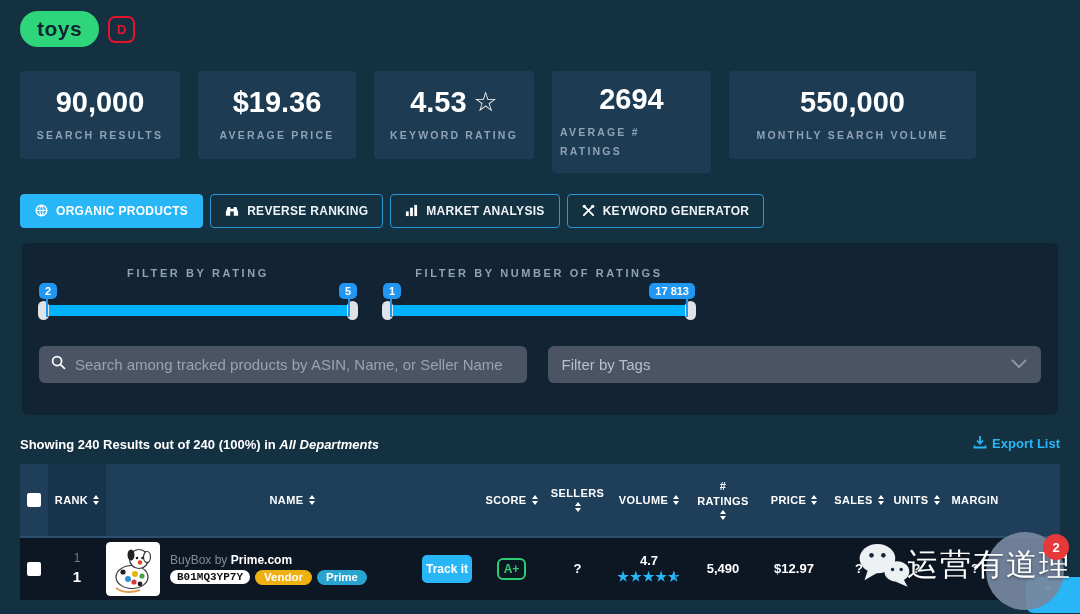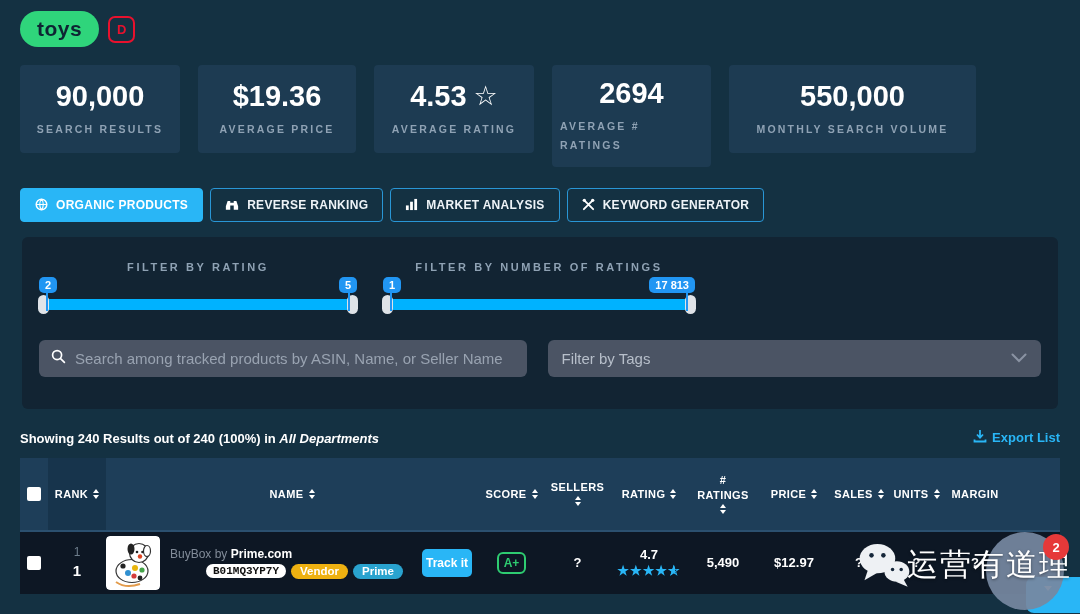--- a/index.html
+++ b/index.html
@@ -16,21 +16,21 @@
   .logo-pill {
     background:#2fd57b; color:#0e2433; font-weight:bold; font-size:21px;
     border-radius:19px; padding:6px 17px; letter-spacing:0.5px;
   }
   .logo-badge {
     margin-left:9px; width:27px; height:27px; border:2.5px solid #e8112d; border-radius:7px;
     color:#e8112d; font-weight:bold; font-size:13px; display:flex; align-items:center; justify-content:center;
   }
 
   
-  .stats { display:flex; gap:18px; margin:17px 0 0 20px; align-items:flex-start; }
+  .stats { display:flex; gap:18px; margin:23px 0 0 20px; align-items:flex-start; }
   .stat-card {
     background:#1d3b52; border-radius:4px; min-height:88px;
     display:flex; flex-direction:column; align-items:center; justify-content:center;
     padding:12px 8px;
   }
   .stat-value { font-size:29px; font-weight:bold; color:#fff; display:flex; align-items:center; gap:7px; }
   .stat-star { font-size:27px; font-weight:normal; }
   .stat-label {
     margin-top:7px; font-size:10.5px; color:#8fa2b4; letter-spacing:2.2px;
     text-align:left; line-height:1.8; font-weight:bold;
@@ -136,21 +136,21 @@
   .td-name { flex-direction:row; align-items:center; gap:10px; justify-content:flex-start; text-align:left; }
   .prod-img { width:54px; height:54px; border-radius:4px; flex:0 0 auto; }
   .prod-info { display:flex; flex-direction:column; gap:3px; }
   .prod-name { font-size:12.5px; font-weight:bold; color:#fff; }
   .buybox-line { font-size:12px; font-weight:normal; }
   .buybox-label { color:#828c99; }
   .buybox-seller { color:#fff; font-weight:bold; }
   .badge-row { display:flex; gap:5px; align-items:center; }
   .asin-badge {
     background:#fff; color:#111; font-family:"Liberation Mono", monospace; font-size:11px; font-weight:bold;
-    padding:1px 7px; border-radius:8px;margin-left:36px;
+    padding:1px 7px; border-radius:8px;
   }
   .vendor-badge { background:#eeb111; color:#fff; font-size:11.5px; font-weight:bold; padding:1.5px 9px; border-radius:8px; }
   .prime-badge { background:#29a3cf; color:#fff; font-size:11.5px; font-weight:bold; padding:1.5px 9px; border-radius:8px; }
   .track-btn {
     margin-left:auto; margin-right:6px; background:#29b6f6; color:#fff; border:none; border-radius:5px;
     font-size:12px; font-weight:bold; padding:7px 4px; cursor:pointer; font-family:"Liberation Sans", sans-serif;
   }
   .grade-badge {
     border:2px solid #2ecc71; color:#2ecc71; border-radius:6px; font-size:12px; font-weight:bold;
     padding:2px 5px; background:transparent;
@@ -202,21 +202,21 @@
   </div>
   <div class="stat-card w2">
     <div class="stat-value">$19.36</div>
     <div class="stat-label">AVERAGE PRICE</div>
   </div>
   <div class="stat-card w3">
     <div class="stat-value">
       <span>4.53</span>
       <span class="stat-star">☆</span>
     </div>
-    <div class="stat-label">AVERAGE RATING</div>
+    <div class="stat-label">KEYWORD RATING</div>
   </div>
   <div class="stat-card w4">
     <div class="stat-value">2694</div>
     <div class="stat-label">AVERAGE # RATINGS</div>
   </div>
   <div class="stat-card w5">
     <div class="stat-value">550,000</div>
     <div class="stat-label">MONTHLY SEARCH VOLUME</div>
   </div>
 </section>
@@ -362,21 +362,21 @@
     </div>
     <div class="th c-sellers">
       <span>SELLERS</span>
       <span class="sort">
           <i class="up"></i>
           <i class="dn"></i>
         </span>
     </div>
     <div class="th c-rating">
       <div class="hrow">
-          <span>RATING</span>
+          <span>VOLUME</span>
           <span class="sort">
             <i class="up"></i>
             <i class="dn"></i>
           </span>
         </div>
     </div>
     <div class="th c-nrat">
       <span>#</span>
       <span>RATINGS</span>
       <span class="sort">

